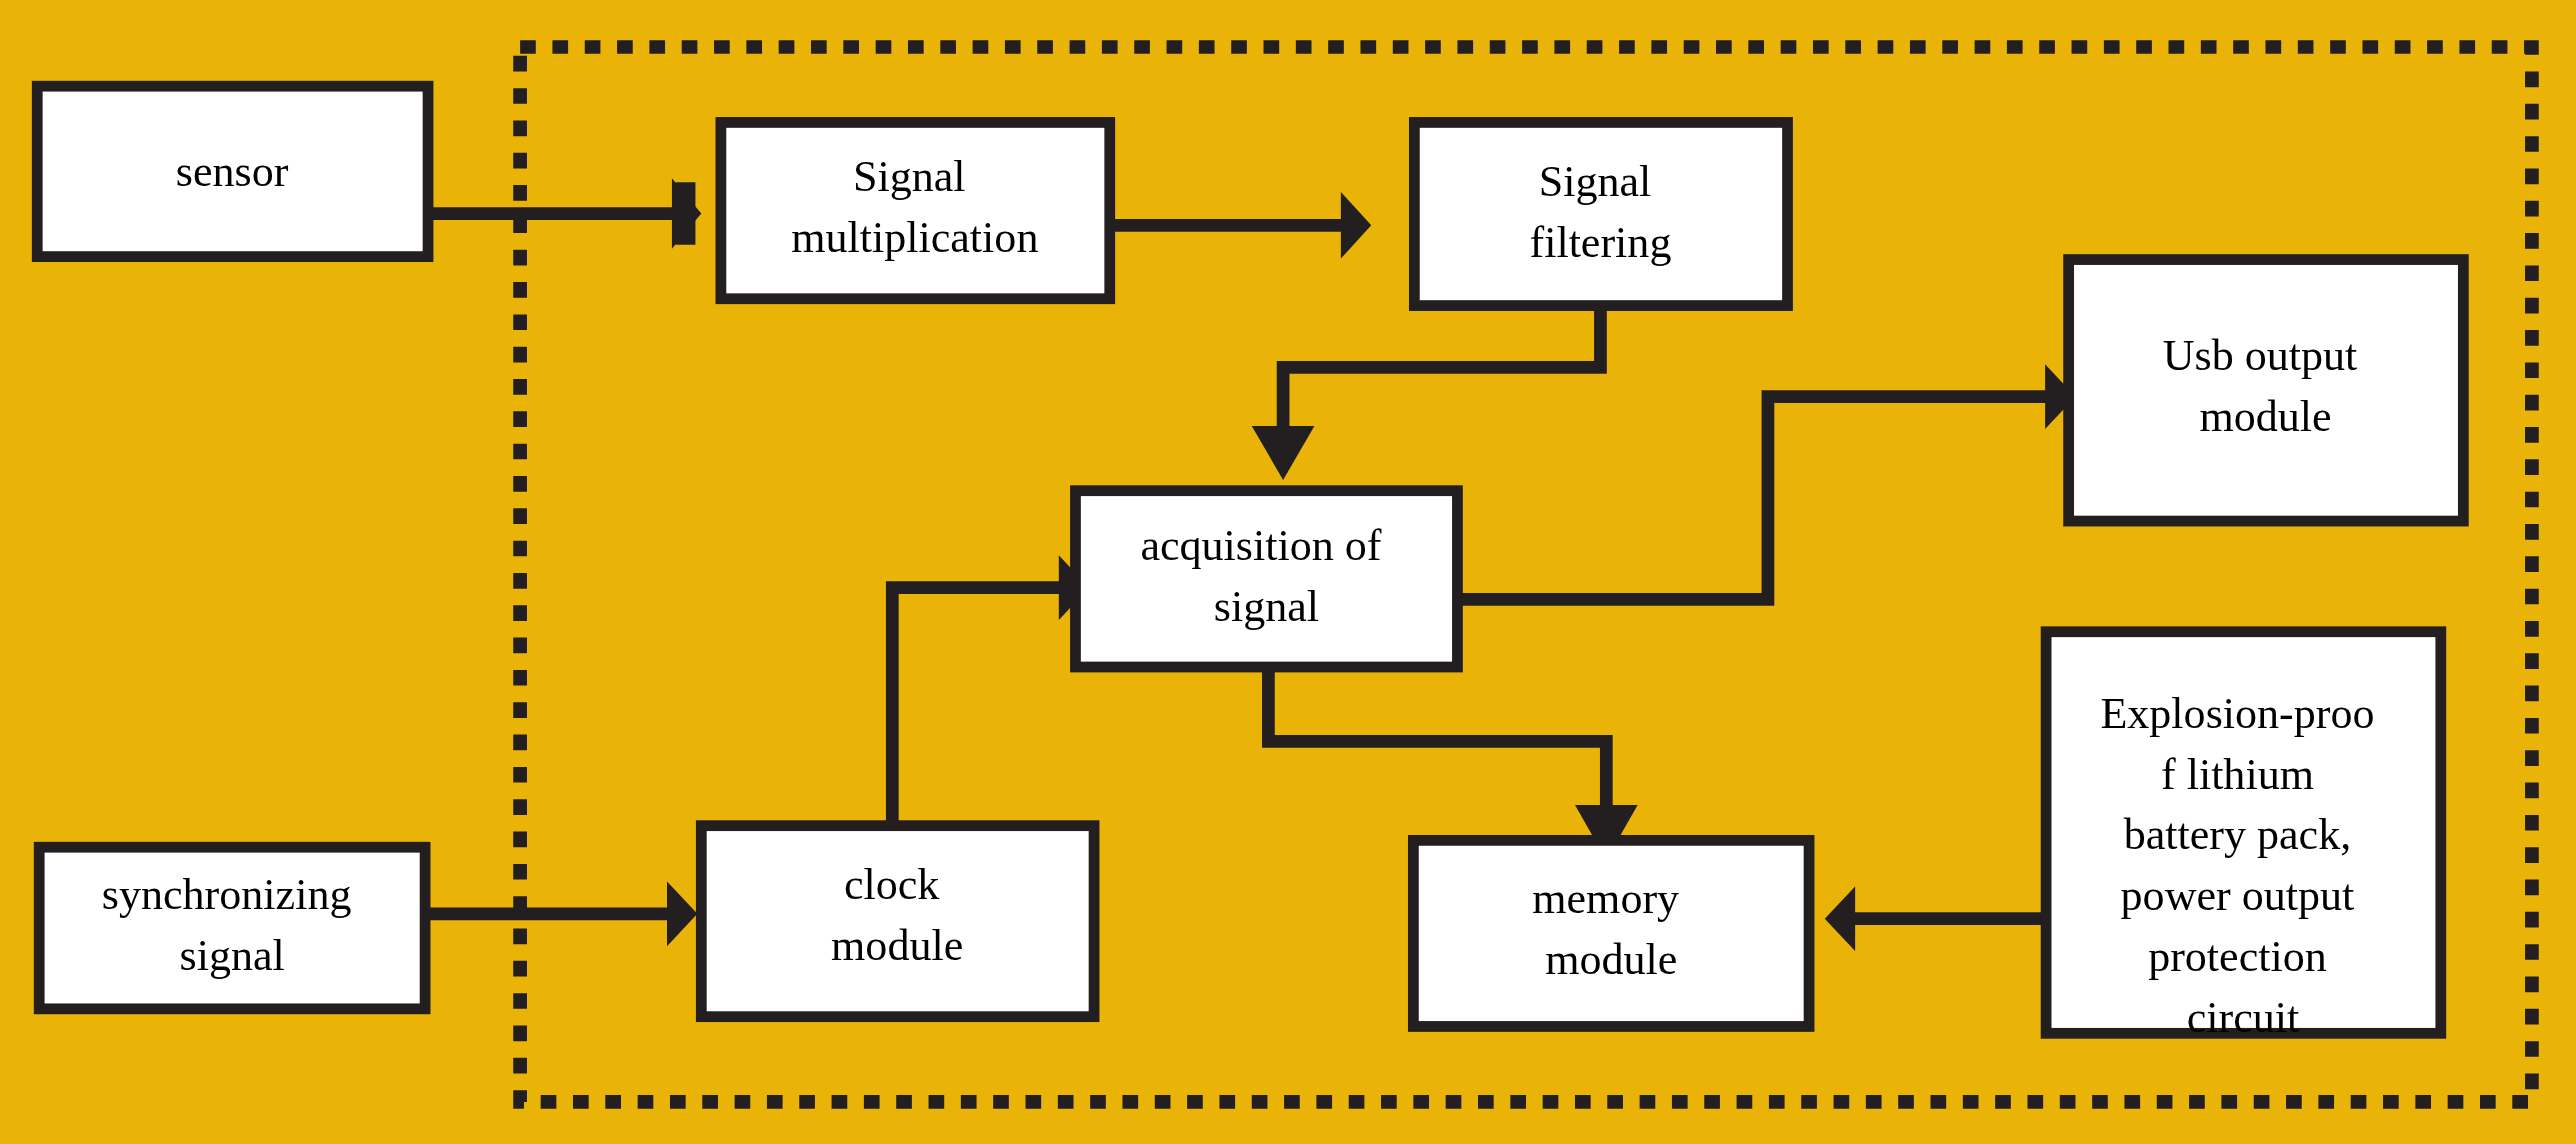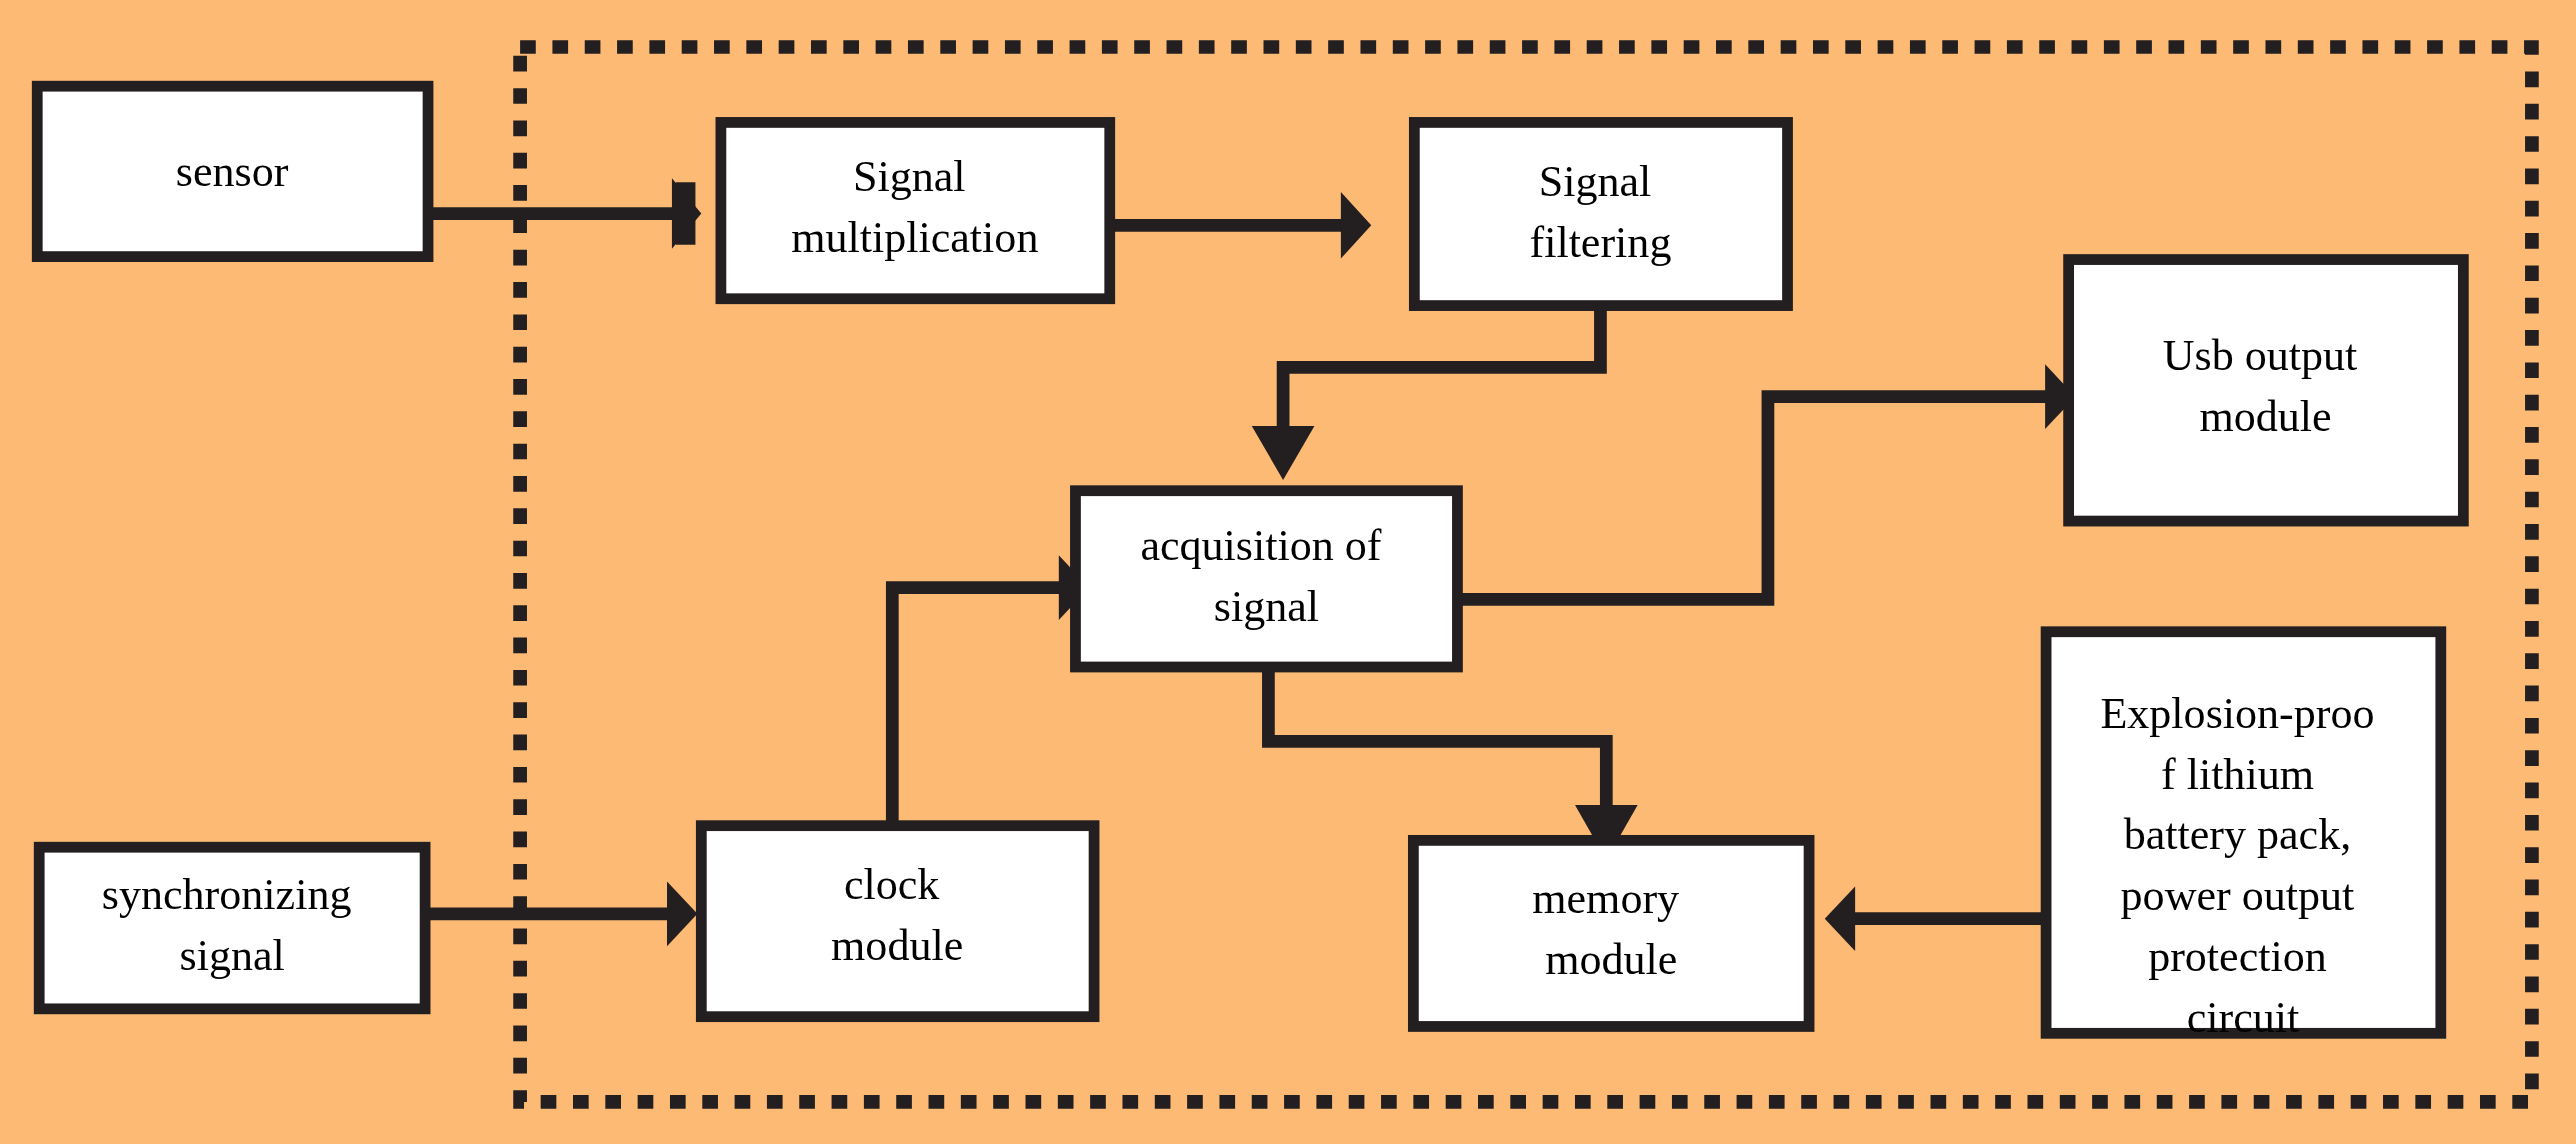--- a/index.html
+++ b/index.html
@@ -4,21 +4,21 @@
 <style>
   html, body {
     margin: 0;
     padding: 0;
     background: #ffffff;
   }
   #stage {
     position: relative;
     width: 2576px;
     height: 1144px;
-    background: #fdba74;
+    background: #eab308;
     overflow: hidden;
   }
   svg#diagram {
     position: absolute;
     left: 0;
     top: 0;
     width: 2576px;
     height: 1144px;
   }
   .node-rect {

